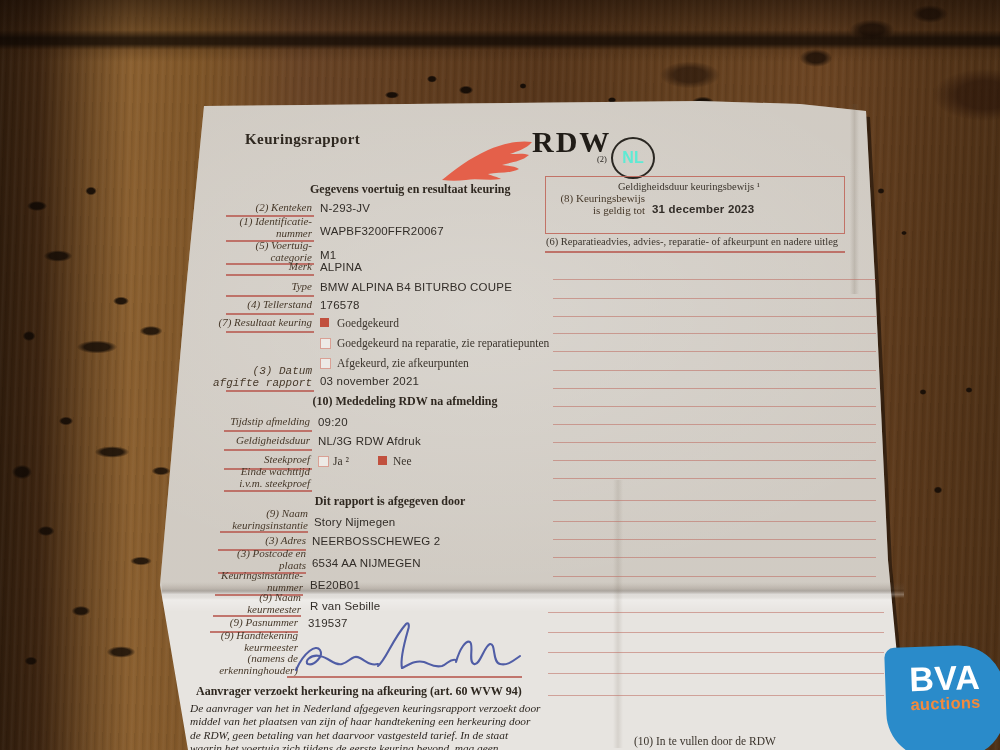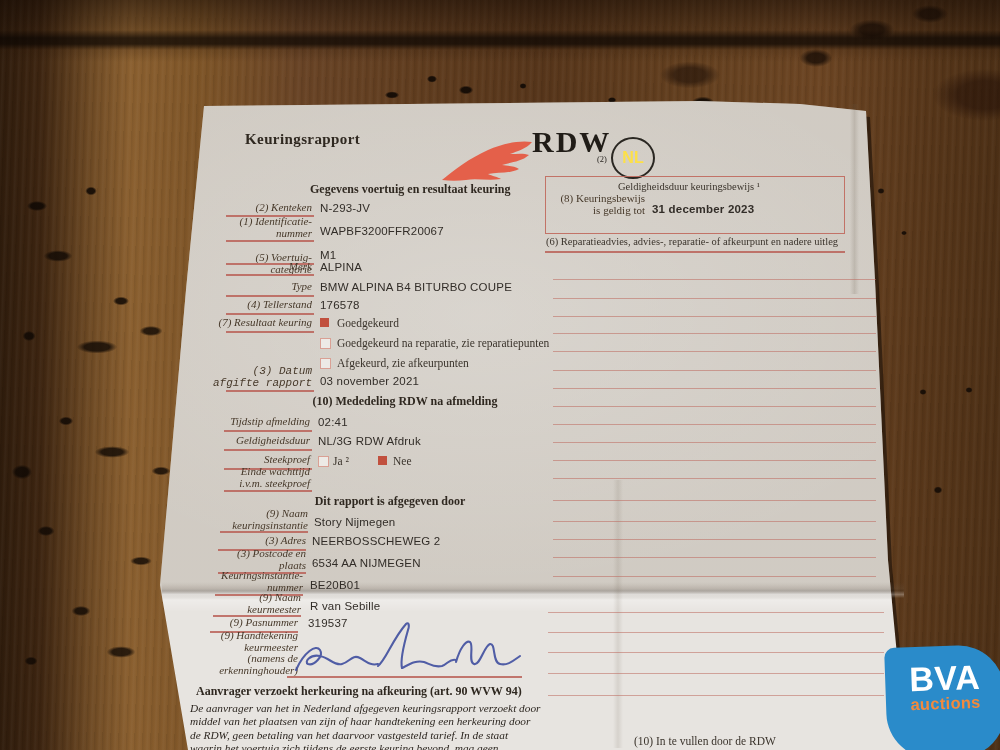--- a/index.html
+++ b/index.html
@@ -82,21 +82,21 @@
         border:1.5px solid rgba(192,104,92,.9);}
   .para{position:absolute;left:190px;top:702px;width:350px;
         font:italic 11.3px/13.3px "Liberation Serif",serif;color:#2c2620;}
   .para div{white-space:nowrap;}
   
   .rdw-word{position:absolute;left:532px;top:126px;font:600 30px/32px "Liberation Serif",serif;
             color:#201c17;letter-spacing:2px;}
   .rdw-ref{position:absolute;left:597px;top:154px;font:8.5px "Liberation Serif",serif;color:#2a2622;}
   .nl-badge{position:absolute;left:611px;top:137px;width:40px;height:38px;border:2px solid #2a2722;
             border-radius:50%;display:flex;align-items:center;justify-content:center;
-            font:bold 16px "Liberation Sans",sans-serif;color:#fde047;}
+            font:bold 16px "Liberation Sans",sans-serif;color:#5eead4;}
   .bva{position:absolute;left:886px;top:646px;width:119px;height:112px;background:#2a8bca;
        border-radius:10px 46px 46px 46px;transform:rotate(-2deg);
        display:flex;flex-direction:column;align-items:center;justify-content:flex-start;
        padding-top:16px;box-sizing:border-box;}
   .bva .l1{font:800 34px/32px "Liberation Sans",sans-serif;color:#ffffff;letter-spacing:.5px;}
   .bva .l2{font:bold 16.5px/18px "Liberation Sans",sans-serif;color:#f28a3d;letter-spacing:.3px;}
 </style>
 </head>
 <body>
 
@@ -166,21 +166,21 @@
   <div class="ul" style="left:226px;top:215px;"></div>
   <div class="val" style="left:320px;top:202px;">N-293-JV</div>
 
   <div class="lbl" style="left:200px;top:216px;">
     <span>(1) Identificatie-</span>
     <span>nummer</span>
     </div>
   <div class="ul" style="left:226px;top:240px;"></div>
   <div class="val" style="left:320px;top:225px;">WAPBF3200FFR20067</div>
 
-  <div class="lbl" style="left:200px;top:252px;">
+  <div class="lbl" style="left:200px;top:240px;">
     <span>(5) Voertuig-</span>
     <span>categorie</span>
     </div>
   <div class="ul" style="left:226px;top:263px;"></div>
   <div class="val" style="left:320px;top:249px;">M1</div>
 
   <div class="lbl" style="left:200px;top:261px;">
     <span>Merk</span>
     </div>
   <div class="ul" style="left:226px;top:274px;"></div>
@@ -215,21 +215,21 @@
     </div>
   <div class="ul" style="left:226px;top:390px;"></div>
   <div class="val" style="left:320px;top:375px;">03 november 2021</div>
 
   <div class="hd" style="left:280px;top:395px;width:250px;text-align:center;">(10) Mededeling RDW na afmelding</div>
 
   <div class="lbl" style="left:198px;top:416px;">
     <span>Tijdstip afmelding</span>
     </div>
   <div class="ul" style="left:224px;top:430px;"></div>
-  <div class="val" style="left:318px;top:416px;">02:41</div>
+  <div class="val" style="left:318px;top:416px;">09:20</div>
 
   <div class="lbl" style="left:198px;top:435px;">
     <span>Geldigheidsduur</span>
     </div>
   <div class="ul" style="left:224px;top:449px;"></div>
   <div class="val" style="left:318px;top:435px;">NL/3G RDW Afdruk</div>
 
   <div class="lbl" style="left:198px;top:454px;">
     <span>Steekproef</span>
     </div>
@@ -299,21 +299,21 @@
     <g fill="none" stroke="#3c4b9e" stroke-width="2.1" stroke-linecap="round" opacity=".88">
       <path d="M6,50 C14,32 26,24 30,30 C34,36 24,46 18,44 C14,42 20,34 30,36 C40,38 44,46 52,44
                C60,42 62,34 70,38 C76,41 80,46 88,44"></path>
       <path d="M88,46 C96,40 102,20 116,4 C118,2 120,4 118,10 C114,24 110,40 112,48"></path>
       <path d="M112,48 C120,44 126,40 134,42 C140,44 144,48 152,46 C158,44 160,38 166,40"></path>
       <path d="M166,42 C170,28 176,20 180,22 C184,25 178,42 184,44 C190,46 194,26 200,24
                C206,23 202,42 210,44 C218,46 224,40 230,36"></path>
     </g>
   </svg>
 
-  <div class="hd" style="left:196px;top:685px;">Aanvrager verzoekt herkeuring na afkeuring (art. 90 WVW 94)</div>
+  <div class="hd" style="left:196px;top:685px;">Aanvrager verzoekt herkeuring na afkeuring (art. 60 WVW 94)</div>
   <div class="para">
     <div>De aanvrager van het in Nederland afgegeven keuringsrapport verzoekt door</div>
     <div>middel van het plaatsen van zijn of haar handtekening een herkeuring door</div>
     <div>de RDW, geen betaling van het daarvoor vastgesteld tarief. In de staat</div>
     <div>waarin het voertuig zich tijdens de eerste keuring bevond, mag geen</div>
   </div>
   <div class="rsm" style="left:634px;top:736px;font-size:11.5px;">(10) In te vullen door de RDW</div>
 
   <div class="bva">
     <div class="l1">BVA</div>

